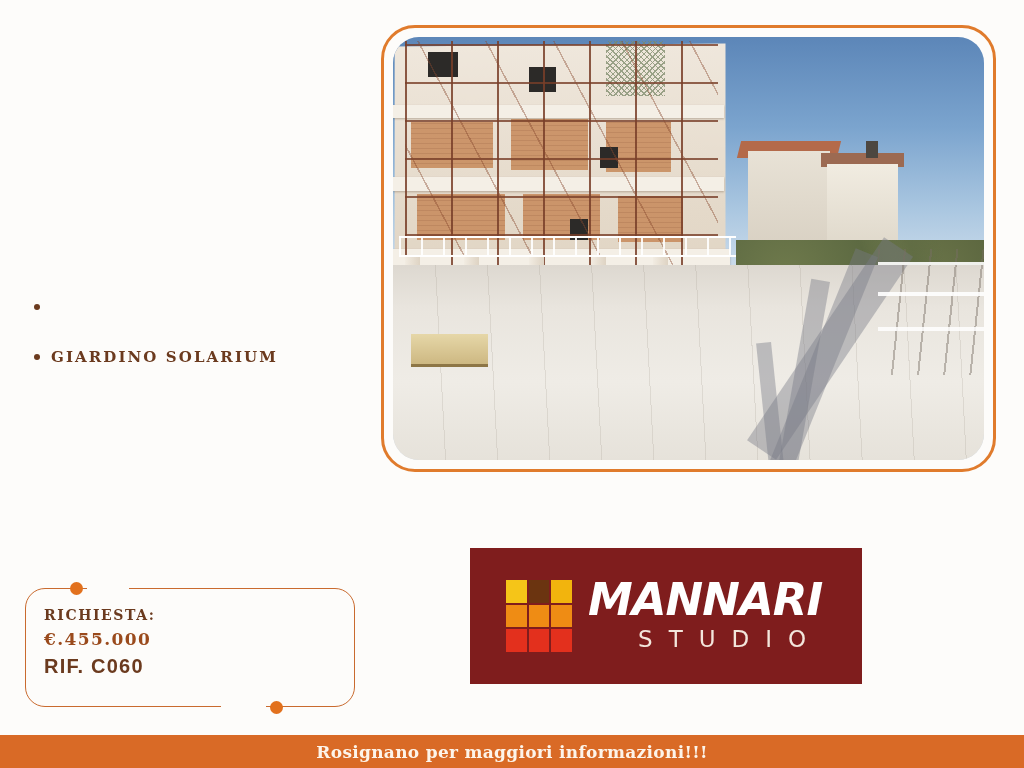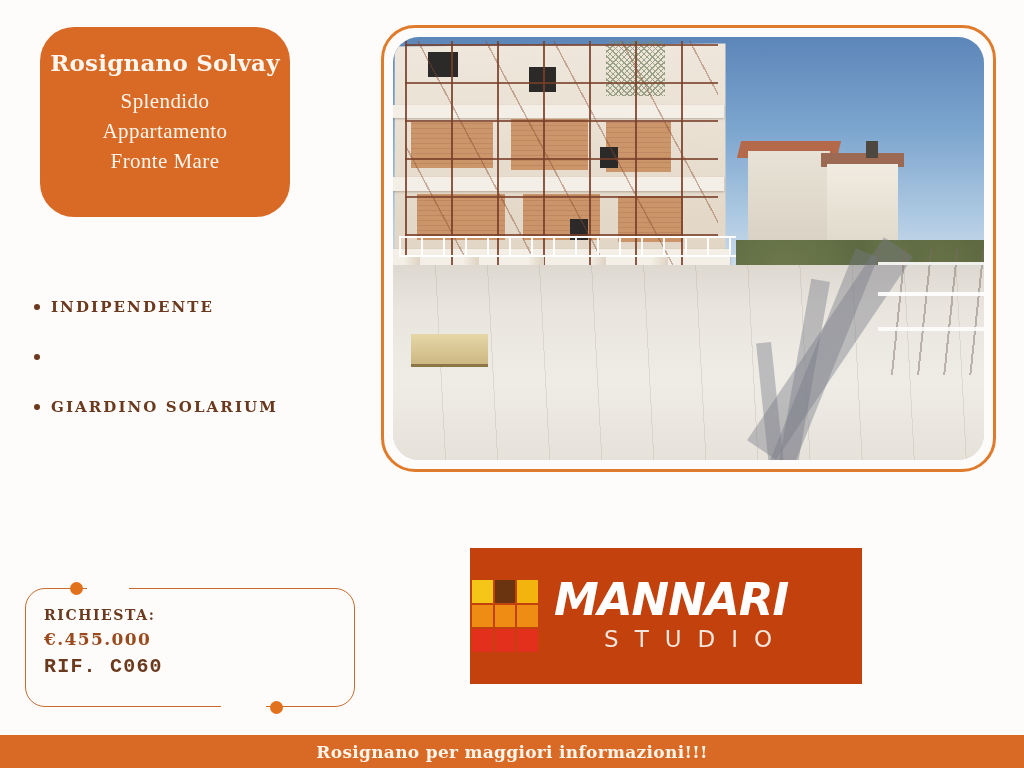--- a/index.html
+++ b/index.html
@@ -136,21 +136,21 @@
   }
   .price-amount {
     font-family: "DejaVu Serif", serif;
     font-weight: bold;
     font-size: 17px;
     letter-spacing: 1.4px;
     color: #9a4a1c;
     margin-bottom: 6px;
   }
   .price-ref {
-    font-family: Liberation Mono, monospace;
+    font-family: Liberation Sans, sans-serif;
     font-weight: bold;
     font-size: 20px;
     letter-spacing: 1.2px;
     color: #6b3a1e;
   }
 
   
   .photo-frame {
     position: absolute;
     left: 381px;
@@ -385,24 +385,24 @@
     background: repeating-linear-gradient(90deg, rgba(150,140,125,.6) 0 2px, transparent 2px 14px);
   }
 
   
   .logo-box {
     position: absolute;
     left: 470px;
     top: 548px;
     width: 392px;
     height: 136px;
-    background: #c2410c;
+    background: #7f1d1d;
     display: flex;
     align-items: center;
-    padding-left: 2px;
+    padding-left: 36px;
     box-sizing: border-box;
   }
   .logo-mark {
     width: 66px;
     height: 72px;
     display: grid;
     grid-template-columns: 1fr 1fr 1fr;
     grid-template-rows: 1fr 1fr 1fr;
     gap: 2px;
     flex: none;
@@ -459,32 +459,22 @@
     font-size: 17px;
     color: #fdf4ea;
     letter-spacing: 0.3px;
   }
 </style>
 </head>
 <body>
 
 <div class="page">
 
-  <div class="title-badge">
-    <div class="headline">Rosignano Solvay</div>
-    <div class="sub-line">Splendido</div>
-    <div class="sub-line">Appartamento</div>
-    <div class="sub-line">Fronte Mare</div>
-  </div>
 
   <div class="features">
-    <div class="feature-row">
-      <span class="feature-bullet"></span>
-      <span class="feature-label">INDIPENDENTE</span>
-    </div>
     <div class="feature-row">
       <span class="feature-bullet"></span>
     </div>
     <div class="feature-row">
       <span class="feature-bullet"></span>
       <span class="feature-label">GIARDINO SOLARIUM</span>
     </div>
   </div>
 
   <div class="price-box">

